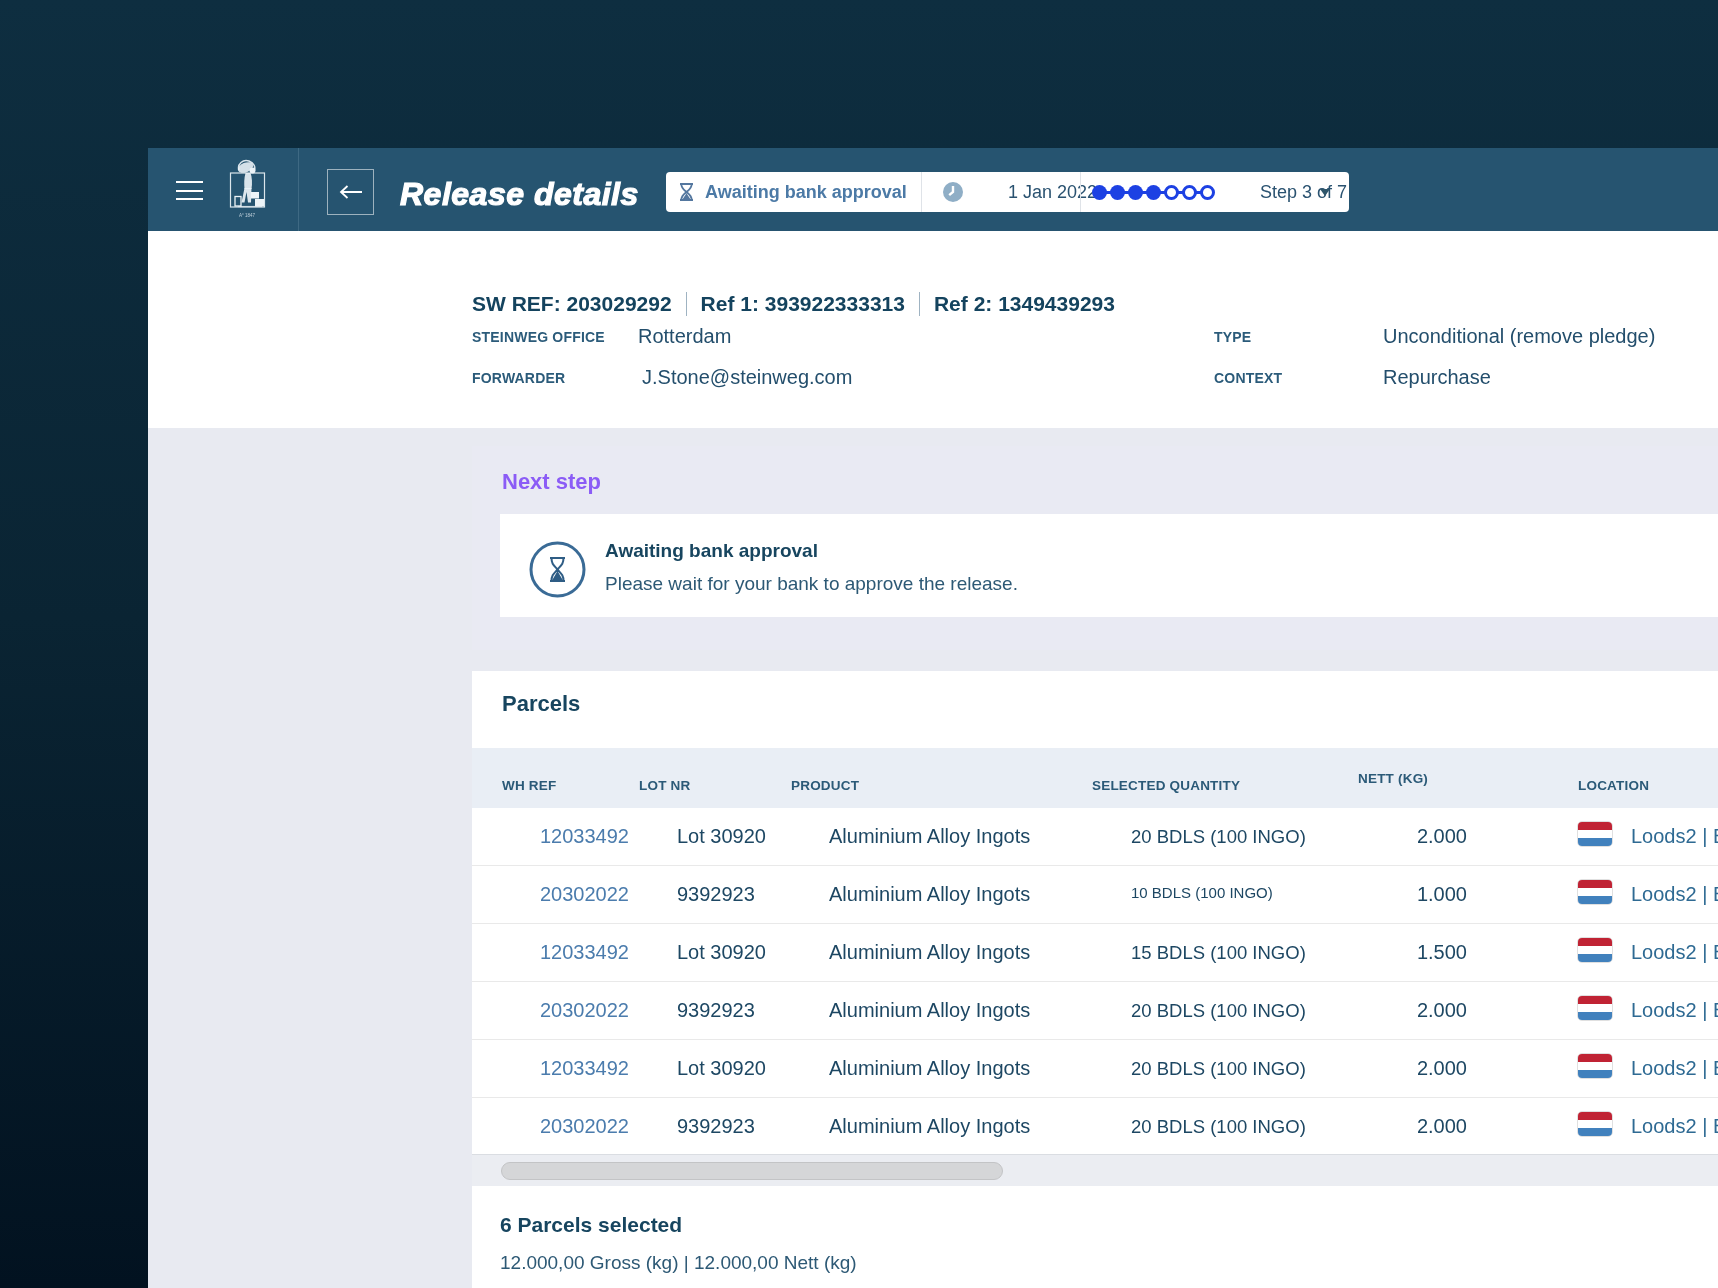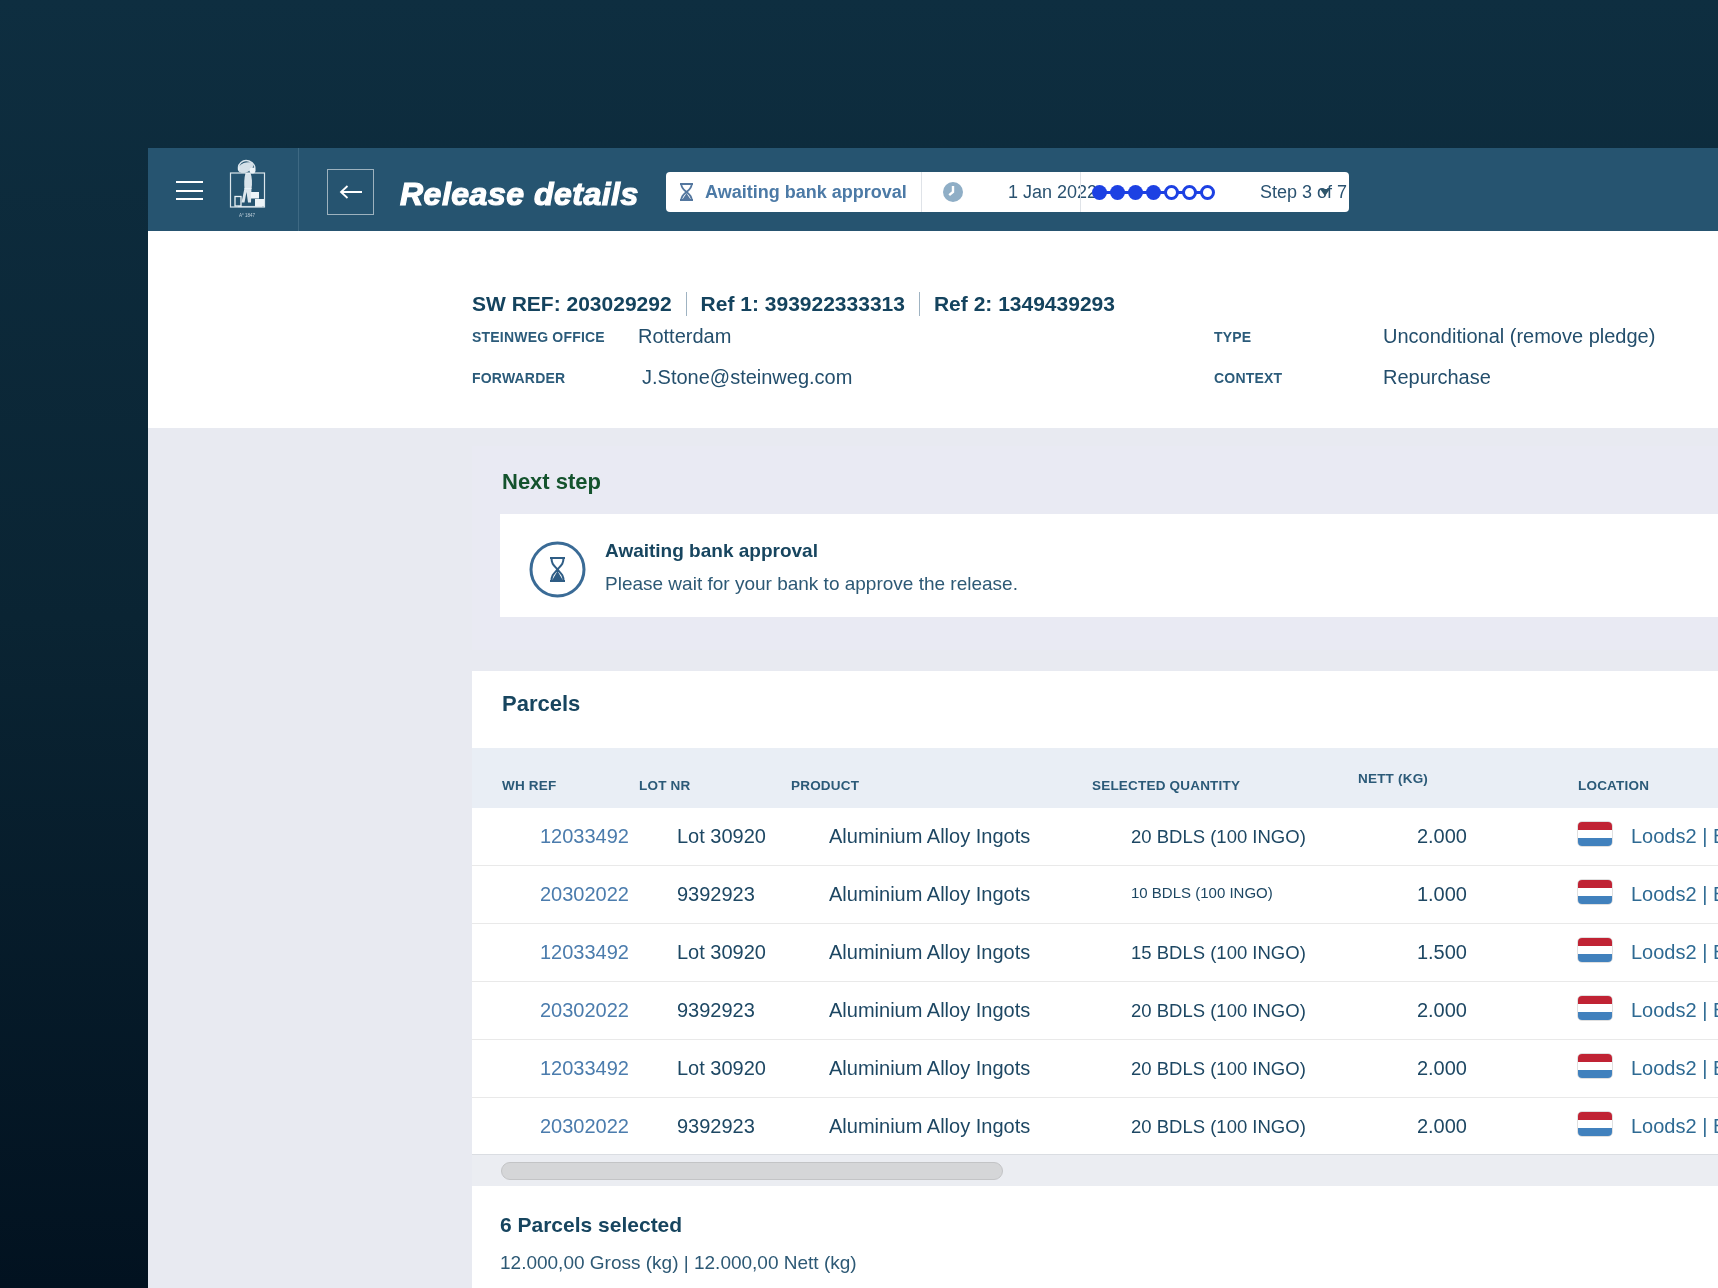--- a/index.html
+++ b/index.html
@@ -29,21 +29,21 @@
 
   
   .hdr { position:absolute; left:0; top:83px; width:100%; height:197px; background:#fff; }
   .refline { position:absolute; left:324px; top:30px; height:30px; display:flex; align-items:center; font-size:21px; font-weight:bold; color:#14435e;margin-top:28px; }
   .refline .pipe { width:1px; height:24px; background:#9fb3c2; margin:0 14px; }
   .lbl { position:absolute; font-size:14px; font-weight:bold; color:#2b5b7a; letter-spacing:0.2px; }
   .val { position:absolute; font-size:20px; color:#234e6c; }
 
   
   .panel1 { position:absolute; left:324px; top:298px; width:1246px; height:204px; background:#e9eaf3; }
-  .p1title { position:absolute; left:30px; top:23px; font-size:22px; font-weight:bold; color:#14532d; }
+  .p1title { position:absolute; left:30px; top:23px; font-size:22px; font-weight:bold; color:#8b5cf6; }
   .p1card { position:absolute; left:28px; top:68px; width:1218px; height:103px; background:#fff; }
   .p1bold { position:absolute; left:105px; top:26px; font-size:19px; font-weight:bold; color:#17455f; }
   .p1sub  { position:absolute; left:105px; top:59px; font-size:19px; color:#2d5975; }
 
   
   .panel2 { position:absolute; left:324px; top:523px; width:1246px; height:483px; background:#fff; }
   .p2title { position:absolute; left:30px; top:20px; font-size:22px; font-weight:bold; color:#17455f; }
   .thead { position:absolute; left:0; top:77px; width:1246px; height:60px; background:#e9eef5; }
   .th { position:absolute; top:30px; font-size:13.5px; font-weight:bold; color:#2b5a78; letter-spacing:0.2px; white-space:nowrap;text-align:right; }
   .row { position:absolute; left:0; width:1246px; height:58px; background:#fff; border-bottom:1px solid #e9e9e9; }

